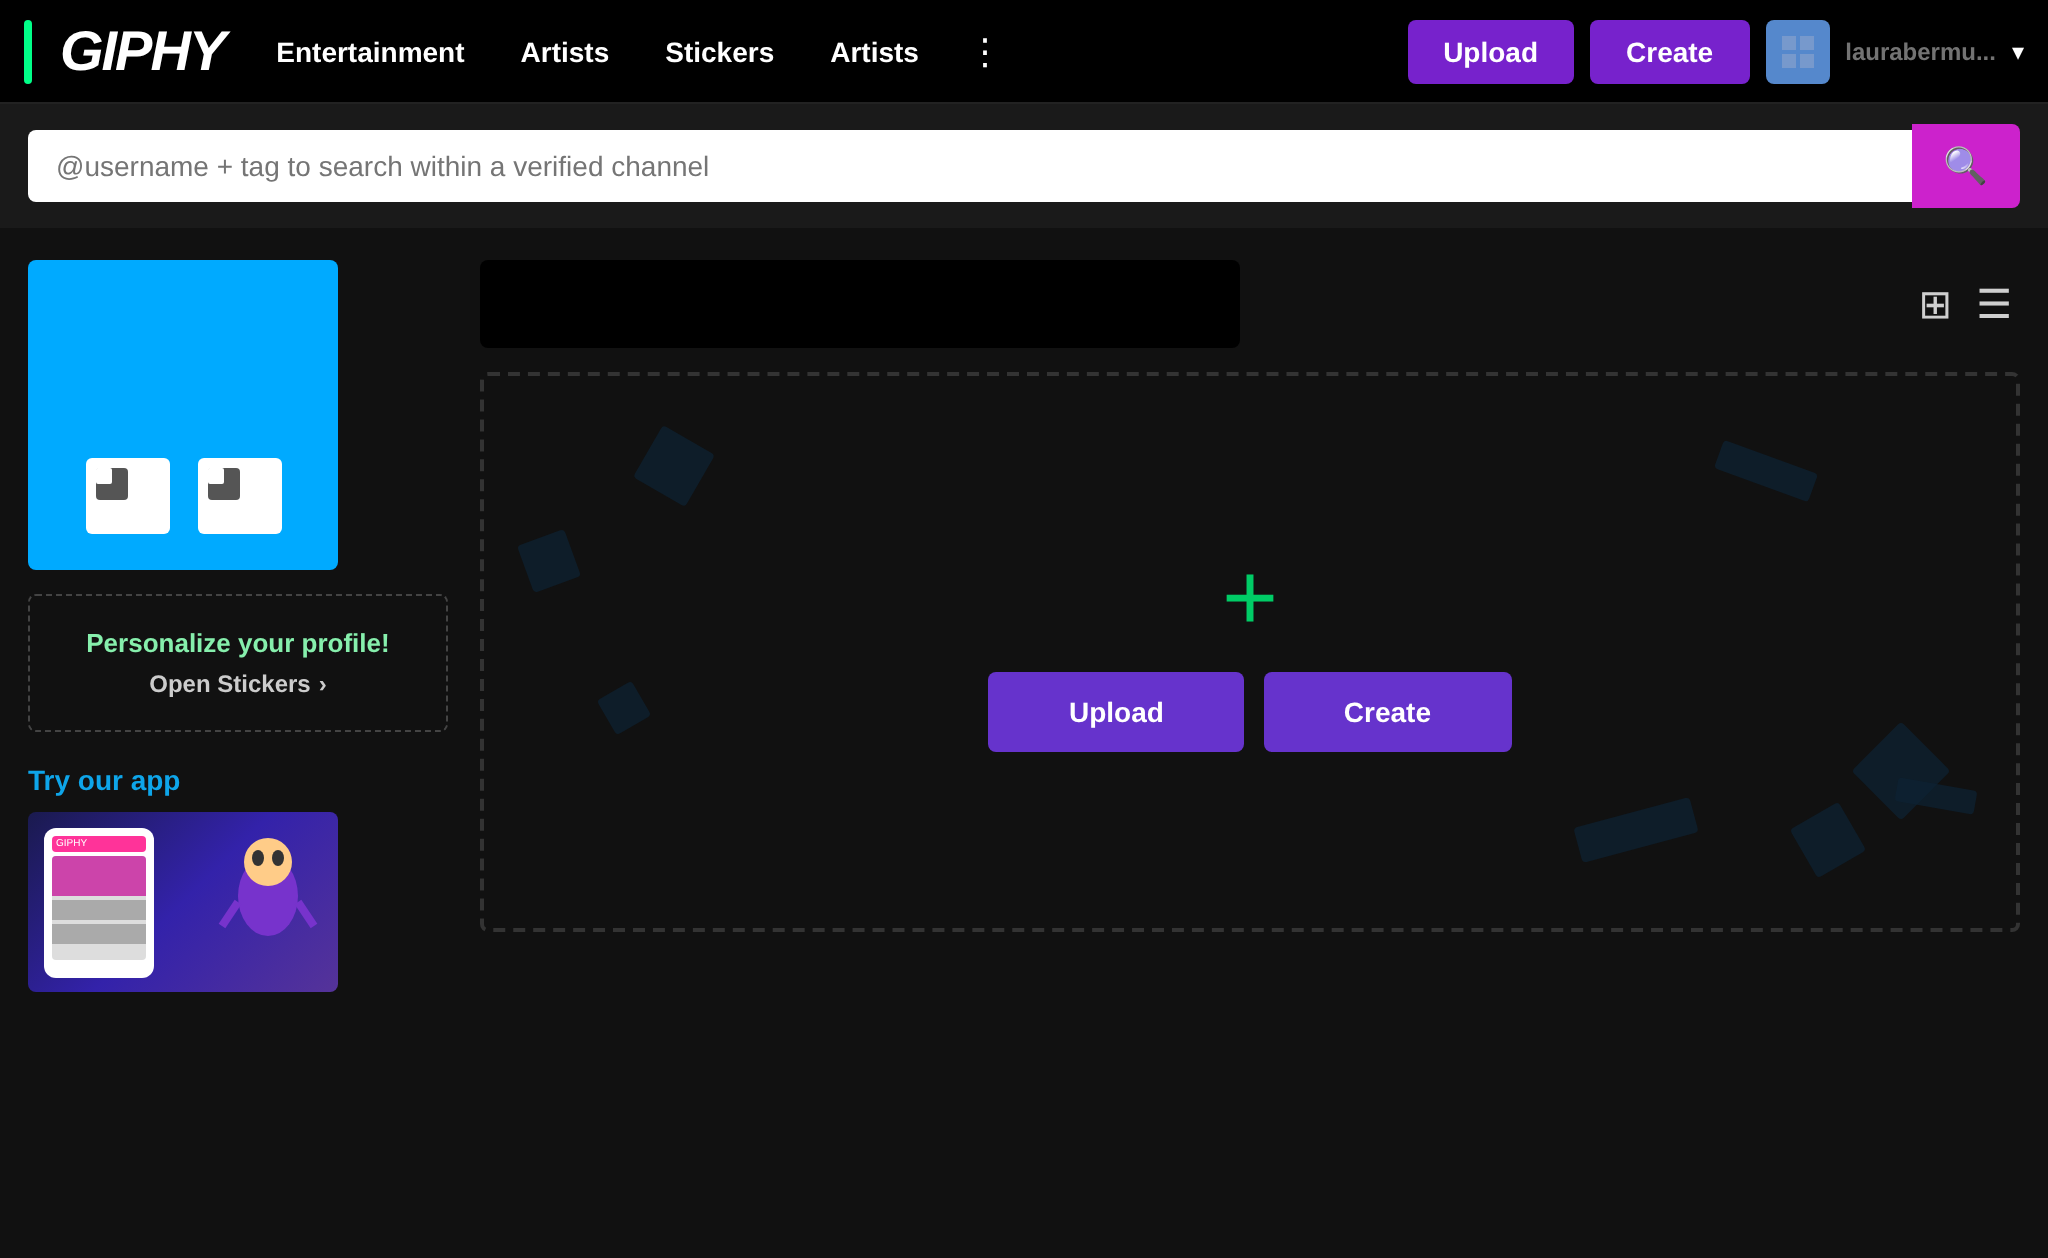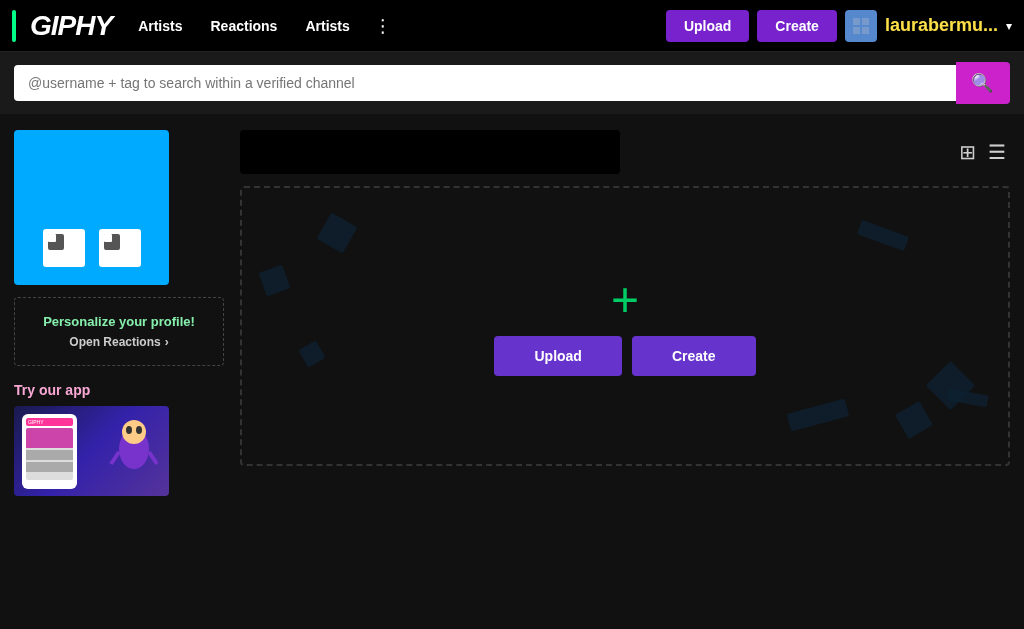--- a/index.html
+++ b/index.html
@@ -99,22 +99,22 @@
       width: 32px;
       height: 32px;
       display: flex;
       align-items: center;
       justify-content: center;
       font-size: 16px;
       cursor: pointer;
       overflow: hidden;
     }
     .nav-username {
-      color: #fde047;
-      font-size: 18px;
+      color: #737373;
+      font-size: 12px;
       font-weight: 600;
       cursor: pointer;
     }
     .nav-chevron {
       color: #fff;
       font-size: 12px;
       cursor: pointer;
     }
 
     
@@ -188,21 +188,21 @@
       align-items: center;
       justify-content: center;
       gap: 4px;
     }
     .personalize-link span {
       color: #ccc;
     }
     .try-app-title {
       font-size: 14px;
       font-weight: 700;
-      color: #f9a8d4;
+      color: #0ea5e9;
       margin-bottom: 8px;
     }
     .try-app-img {
       width: 155px;
       height: 90px;
       background: linear-gradient(135deg, #1a1a4e 0%, #3322aa 50%, #553399 100%);
       border-radius: 4px;
       overflow: hidden;
       position: relative;
       display: flex;
@@ -367,22 +367,23 @@
       border-radius: 1px;
     }
   </style>
 </head>
 <body>
 
 <nav class="navbar">
   <div class="nav-logo-bar"></div>
   <div class="nav-logo">GIPHY</div>
   <div class="nav-links">
+    <a class="nav-link">Entertainment</a>
     <a class="nav-link">Artists</a>
-    <a class="nav-link">Reactions</a>
+    <a class="nav-link">Stickers</a>
     <a class="nav-link">Artists</a>
     <span class="nav-more">⋮</span>
   </div>
   <div class="nav-actions">
     <button class="btn-upload">Upload</button>
     <button class="btn-create">Create</button>
     <div class="nav-avatar">
       <svg width="22" height="22" viewBox="0 0 22 22">
         <rect x="3" y="3" width="7" height="7" fill="#7799cc"></rect>
         <rect x="12" y="3" width="7" height="7" fill="#7799cc"></rect>
@@ -411,21 +412,21 @@
         <div style="display:flex; gap:14px;">
           <div class="eye-block"></div>
           <div class="eye-block"></div>
         </div>
       </div>
     </div>
 
     <div class="personalize-box">
       <div class="personalize-title">Personalize your profile!</div>
       <div class="personalize-link">
-        <span>Open Reactions</span>
+        <span>Open Stickers</span>
         <span>›</span>
       </div>
     </div>
 
     <div>
       <div class="try-app-title">Try our app</div>
       <div class="try-app-img">
         <div class="app-mockup">
           <div class="app-mockup-header" style="background:#ff3399; font-size:5px; color:#fff; padding:1px 2px; border-radius:2px; margin-bottom:2px;">GIPHY</div>
           <div class="app-mockup-content" style="background:#ddd; height:52px; border-radius:2px; overflow:hidden;">

